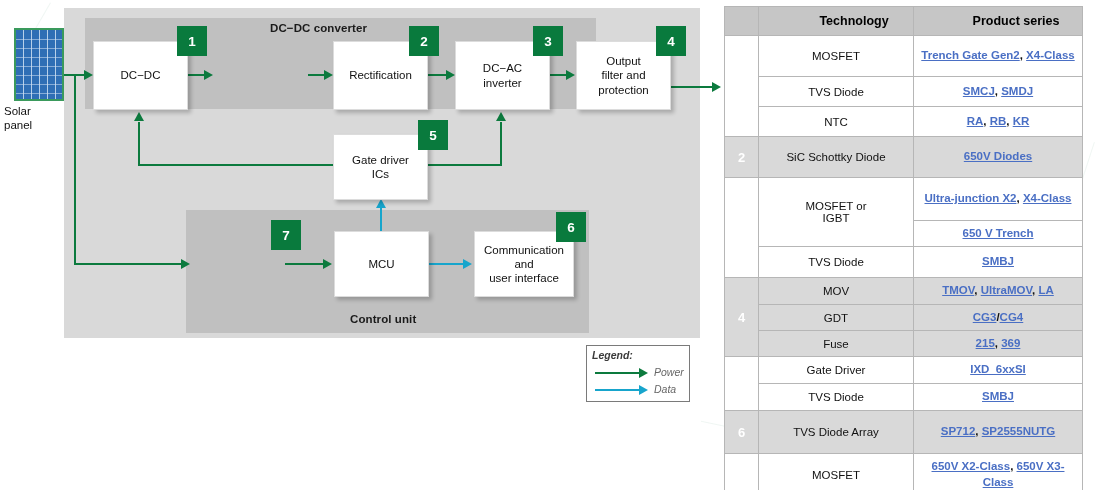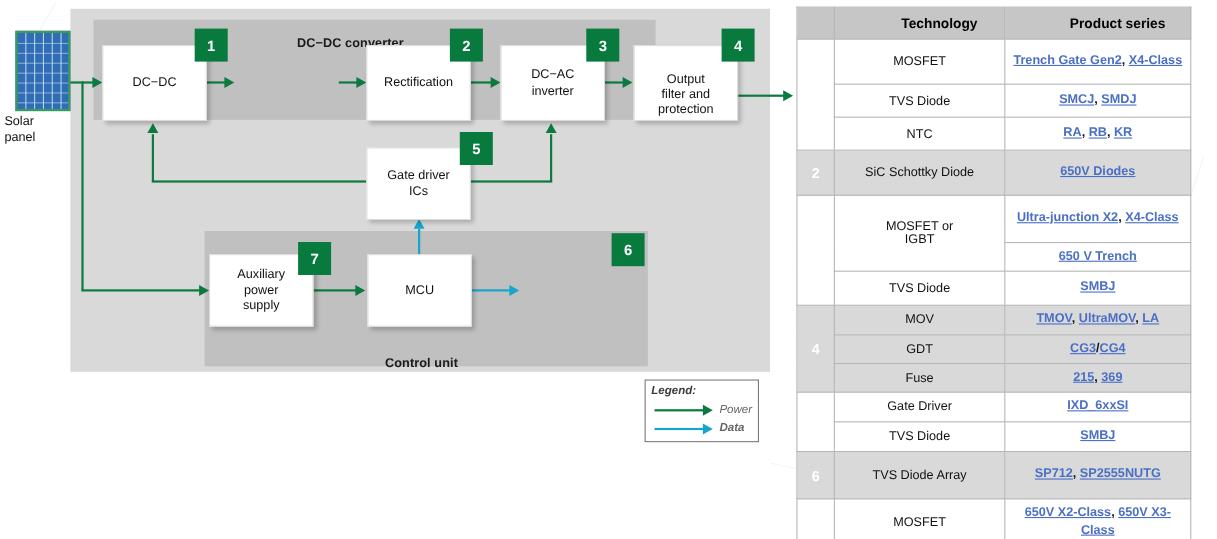--- a/index.html
+++ b/index.html
@@ -23,38 +23,38 @@
     background:#d9d9d9;
   }
   .sub-pane{
     position:absolute;background:#c0c0c0;
   }
   #dcdc-pane{left:85px;top:18px;width:511px;height:91px;}
   #control-pane{left:186px;top:210px;width:403px;height:123px;}
 
   .pane-title{
     position:absolute;font-size:11.5px;font-weight:bold;color:#1a1a1a;
-    letter-spacing:.1px;white-space:nowrap;margin-top:12px;
+    letter-spacing:.1px;white-space:nowrap;
   }
   #dcdc-title{left:270px;top:22px;}
   #control-title{left:350px;top:313px;}
 
   .node{
     position:absolute;background:#ffffff;border:1px solid #dcdcdc;
     box-shadow:3px 3px 4px rgba(0,0,0,.22);
     display:flex;align-items:center;justify-content:center;text-align:center;
     font-size:11.5px;color:#111111;line-height:1.22;padding:2px 3px;
     box-sizing:border-box;
   }
 
   #n-dcdc      {left:93px; top:41px; width:95px;  height:69px;}
   #n-hft       {left:213px;top:41px; width:95px;  height:69px;}
   #n-rect      {left:333px;top:41px; width:95px;  height:69px;}
   #n-inv       {left:455px;top:41px; width:95px;  height:69px;}
-  #n-filter    {left:576px;top:41px; width:95px;  height:69px;align-items:flex-end;}
+  #n-filter    {left:576px;top:41px; width:95px;  height:69px;}
   #n-gate      {left:333px;top:134px;width:95px;  height:66px;}
   #n-aux       {left:190px;top:231px;width:95px;  height:66px;}
   #n-mcu       {left:334px;top:231px;width:95px;  height:66px;}
   #n-comm      {left:474px;top:231px;width:100px; height:66px;}
 
   .badge{
     position:absolute;width:30px;height:30px;background:#097a3d;
     color:#ffffff;font-size:13.5px;font-weight:bold;
     display:flex;align-items:center;justify-content:center;
     z-index:12;
@@ -217,47 +217,47 @@
       <span>filter and</span><br>
       <span>protection</span>
     </span>
   </div>
   <div class="node" id="n-gate">
     <span>
       <span>Gate driver</span><br>
       <span>ICs</span>
     </span>
   </div>
-  <div class="node" id="n-aux">
-    <span>
-      <span>Auxiliary</span><br>
-      <span>power</span><br>
-      <span>supply</span>
-    </span>
-  </div>
   <div class="node" id="n-mcu">
     <span>MCU</span>
+  </div>
+  <div class="node" id="n-comm">
+    <span>
+      <span>Communication</span><br>
+      <span>and</span><br>
+      <span>user interface</span>
+    </span>
   </div>
 
   <div class="badge" id="b1">1</div>
   <div class="badge" id="b2">2</div>
   <div class="badge" id="b3">3</div>
   <div class="badge" id="b4">4</div>
   <div class="badge" id="b5">5</div>
   <div class="badge" id="b6">6</div>
   <div class="badge" id="b7">7</div>
 
   <div id="legend">
     <div class="lg-t">Legend:</div>
     <div class="ln" style="left:8px;top:26px;width:46px;height:2px;"></div>
     <div class="arw arw-r" style="left:52px;top:22px;"></div>
     <div class="lg-lbl" style="left:67px;top:20px;">Power</div>
     <div class="ln-d" style="left:8px;top:43px;width:46px;height:2px;"></div>
     <div class="arw arw-r-d" style="left:52px;top:39px;"></div>
-    <div class="lg-lbl" style="left:67px;top:37px;font-weight:bold;">Data</div>
+    <div class="lg-lbl" style="left:67px;top:37px;">Data</div>
   </div>
 </div>
 
 <div id="table-wrap">
   <table class="spec">
     <colgroup>
         <col class="c-num">
         <col class="c-tech">
         <col class="c-prod">
       </colgroup>

